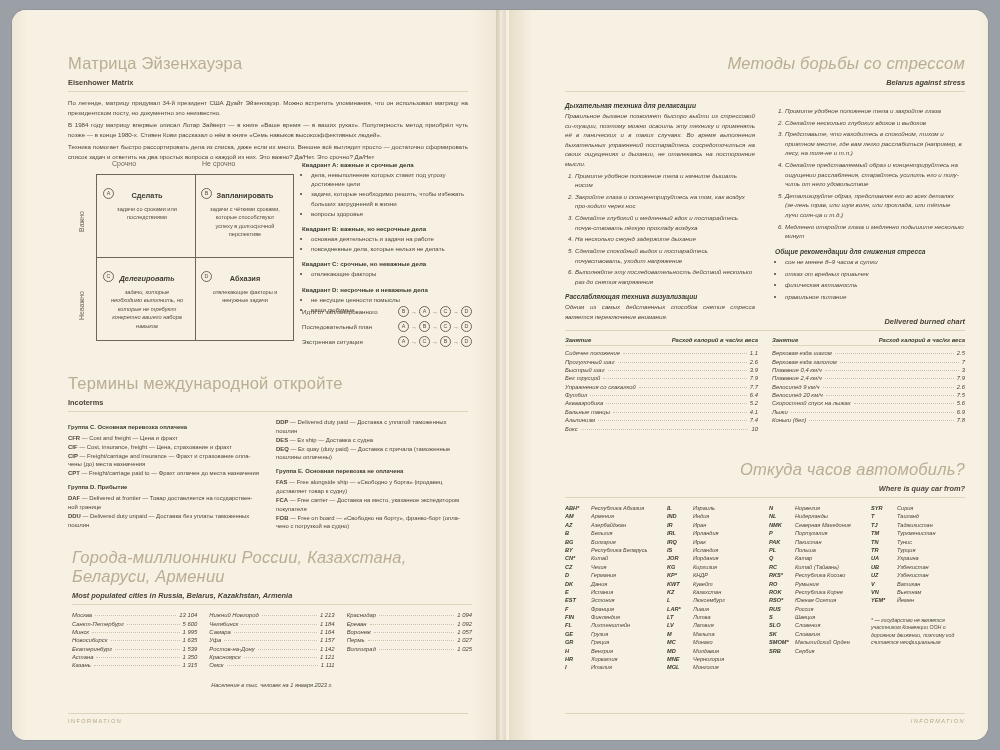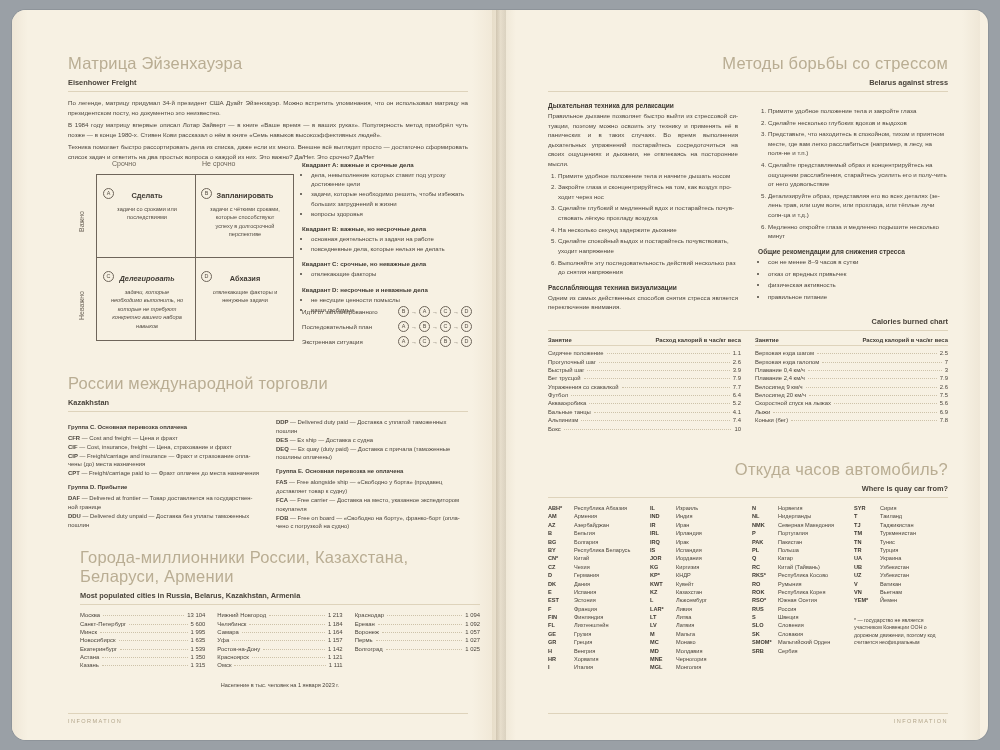--- a/index.html
+++ b/index.html
@@ -15,22 +15,22 @@
     border-radius:14px;
     box-shadow:0 0 0 1px #8e949a;
     overflow:hidden;
   }
   .page{
     position:absolute;top:0;bottom:0;
     background:#f6efe0;
   }
   .page.left{left:0;width:488px;
     background:linear-gradient(to right,#efe7d7 0px,#f7f1e3 16px,#f7f1e3 460px,#eee5d3 488px);}
-  .page.right{left:480px;width:488px;
-    background:linear-gradient(to right,#e7ddc9 0px,#f7f1e3 24px,#f7f1e3 470px,#efe7d7 488px);}
+  .page.right{left:497px;width:488px;
+    background:linear-gradient(to right,#e7ddc9 0px,#f7f1e3 24px,#f7f1e3 470px,#efe7d7 488px);font-style:italic;}
   .gutter{
     position:absolute;left:484px;top:0;bottom:0;width:10px;
     background:linear-gradient(to right, rgba(120,105,80,.22), rgba(120,105,80,.05) 45%, rgba(120,105,80,.18));
   }
   .inner{position:absolute;left:0;top:0;right:0;bottom:0;}
 
   h1.section{
     color:#b9ad93;font-weight:normal;font-size:16.5px;letter-spacing:.2px;margin:0;
   }
   .sub{
@@ -105,21 +105,21 @@
 </head>
 <body>
 
 <div class="spread">
 
   <div class="page left">
     <div class="inner">
 
       <div class="blk" style="left:56px;top:44px;width:400px;">
         <h1 class="section">Матрица Эйзенхауэра</h1>
-        <div class="sub">Eisenhower Freight</div>
+        <div class="sub">Eisenhower Matrix</div>
         <div class="rule"></div>
         <div class="body" style="margin-bottom:3px;">По легенде, матрицу придумал 34-й президент США Дуайт Эйзенхауэр. Можно встретить упоминания, что он использовал матрицу на президентском посту, но документно это неизвестно.</div>
         <div class="body" style="margin-bottom:3px;">В 1984 году матрицу впервые описал Лотар Зайверт — в книге «Ваше время — в ваших руках». Популярность метод приобрёл чуть позже — в конце 1980-х. Стивен Кови рассказал о нём в книге «Семь навыков высокоэффективных людей».</div>
         <div class="body">Техника помогает быстро рассортировать дела из списка, даже если их много. Внешне всё выглядит просто — достаточно сформировать список задач и ответить на два простых вопроса о каждой из них. Это важно? Да/Нет. Это срочно? Да/Нет</div>
       </div>
 
       <div class="blk" style="left:74px;top:150px;width:200px;">
         <div class="colhead" style="left:26px;top:0px;">Срочно</div>
         <div class="colhead" style="left:116px;top:0px;">Не срочно</div>
 
@@ -212,22 +212,22 @@
             <span class="circ">C</span>
               <span class="arrow">→</span>
             <span class="circ">B</span>
               <span class="arrow">→</span>
             <span class="circ">D</span>
           </div>
         </div>
       </div>
 
       <div class="blk" style="left:56px;top:364px;width:400px;">
-        <h1 class="section">России международной торговли</h1>
-        <div class="sub">Kazakhstan</div>
+        <h1 class="section">Термины международной откройте</h1>
+        <div class="sub">Incoterms</div>
         <div class="rule"></div>
         <div style="display:flex;gap:16px;">
           <div class="inco-col" style="flex:1;">
             <div class="g">Группа С. Основная перевозка оплачена</div>
             <div><span class="code">CFR</span> <span>— Cost and freight — Цена и фрахт</span></div>
             <div><span class="code">CIF</span> <span>— Cost, insurance, freight — Цена, страхование и фрахт</span></div>
             <div><span class="code">CIP</span> <span>— Freight/carriage and insurance — Фрахт и страхование опла-чены (до) места назначения</span></div>
             <div><span class="code">CPT</span> <span>— Freight/carriage paid to — Фрахт оплачен до места назначения</span></div>
             <div class="g">Группа D. Прибытие</div>
             <div><span class="code">DAF</span> <span>— Delivered at frontier — Товар доставляется на государствен-ной границе</span></div>
@@ -238,21 +238,21 @@
             <div><span class="code">DES</span> <span>— Ex ship — Доставка с судна</span></div>
             <div><span class="code">DEQ</span> <span>— Ex quay (duty paid) — Доставка с причала (таможенные пошлины оплачены)</span></div>
             <div class="g">Группа Е. Основная перевозка не оплачена</div>
             <div><span class="code">FAS</span> <span>— Free alongside ship — «Свободно у борта» (продавец доставляет товар к судну)</span></div>
             <div><span class="code">FCA</span> <span>— Free carrier — Доставка на место, указанное экспедитором покупателя</span></div>
             <div><span class="code">FOB</span> <span>— Free on board — «Свободно на борту», франко-борт (опла-чено с погрузкой на судно)</span></div>
           </div>
         </div>
       </div>
 
-      <div class="blk" style="left:68px;top:538px;width:400px;">
+      <div class="blk" style="left:60px;top:538px;width:400px;font-style:italic;">
         <h1 class="section">Города-миллионники России, Казахстана, Беларуси, Армении</h1>
         <div class="sub">Most populated cities in Russia, Belarus, Kazakhstan, Armenia</div>
         <div class="rule"></div>
         <div class="cities" style="margin-top:6px;">
           <div class="col">
             <div class="crow">
                 <span class="nm">Москва</span>
                 <span class="dots"></span>
                 <span class="vl">13 104</span>
               </div>
@@ -402,21 +402,21 @@
           <ul>
             <li>сон не менее 8–9 часов в сутки</li>
             <li>отказ от вредных привычек</li>
             <li>физическая активность</li>
             <li>правильное питание</li>
           </ul>
         </div>
       </div>
 
       <div class="blk" style="left:56px;top:302px;width:400px;">
-        <div class="sub right-label">Calories burned chart</div>
+        <div class="sub right-label">Delivered burned chart</div>
         <div class="rule"></div>
         <div class="cal" style="margin-top:6px;">
           <div class="col">
             <div class="hd">
                 <span>Занятие</span>
                 <span>Расход калорий в час/кг веса</span>
               </div>
             <div class="crow">
                 <span class="nm">Сидячее положение</span>
                 <span class="dots"></span>

